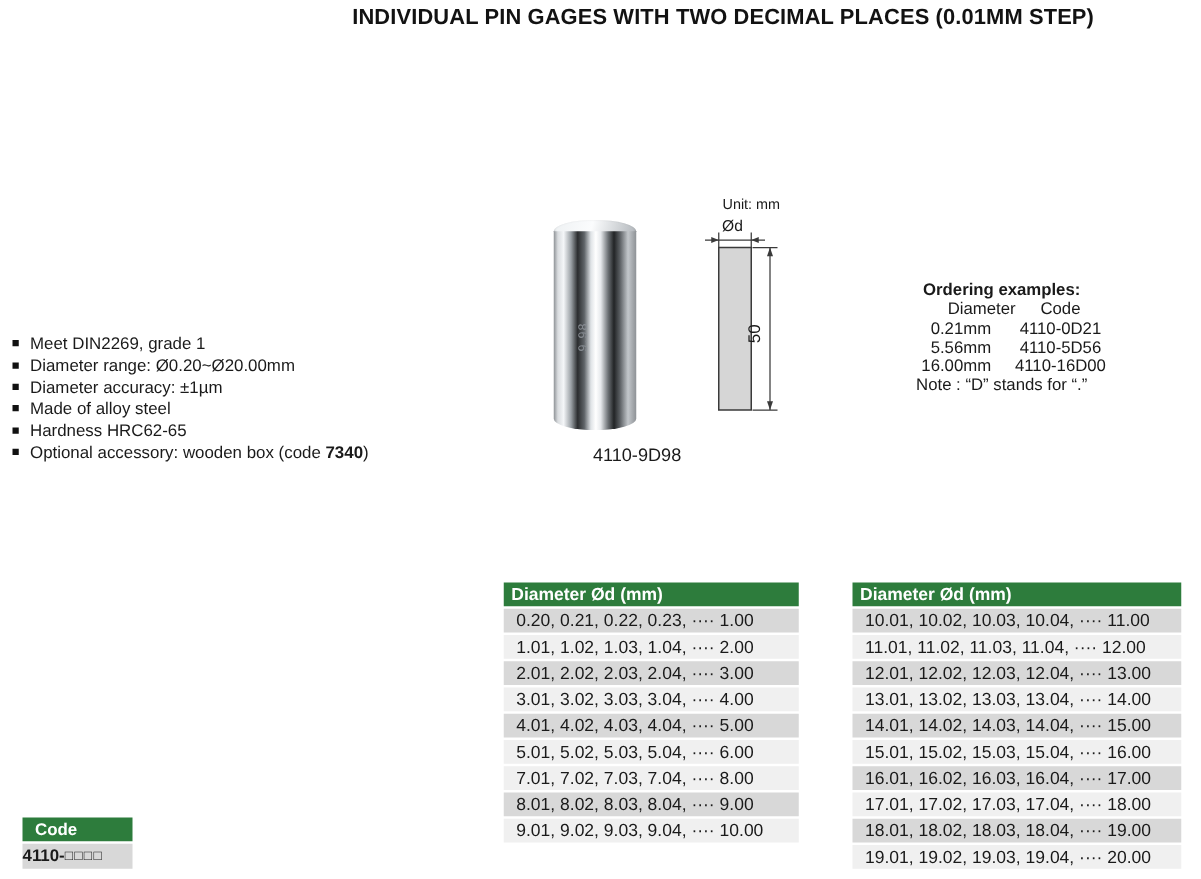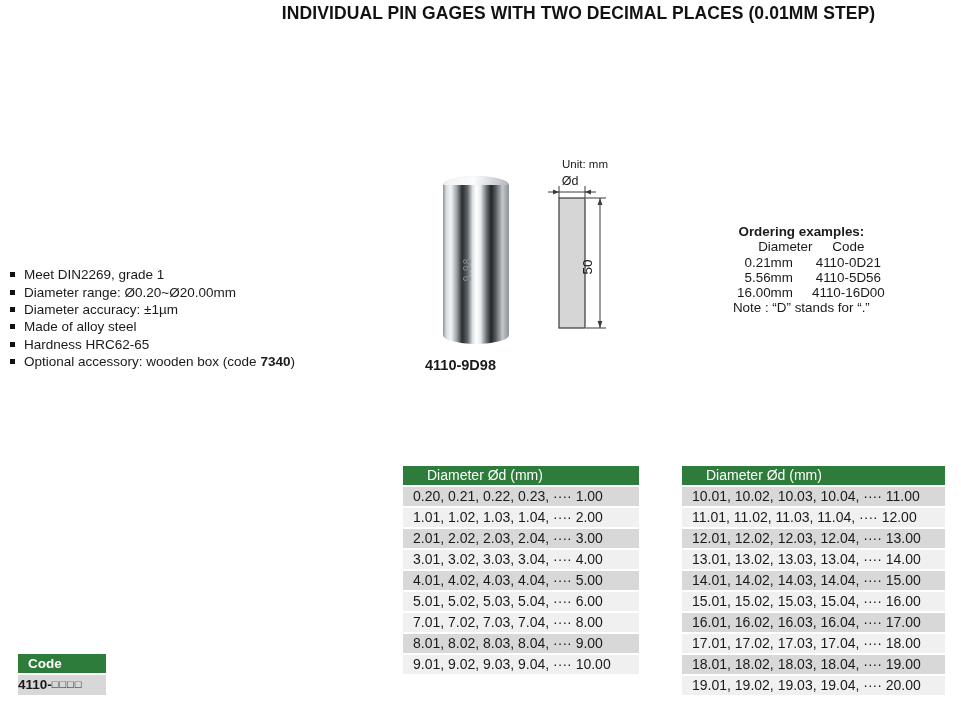--- a/index.html
+++ b/index.html
@@ -35,43 +35,43 @@
     border-radius:0 0 33px 33px / 0 0 9px 9px;
     background:linear-gradient(90deg,
       #8e9296 0%, #d9dcdf 5%, #f4f6f8 12%, #9aa0a5 21%, #2b2d2f 29%,
       #5f6468 37%, #dfe3e6 45%, #ffffff 51%, #e6e9ec 57%, #6b7074 66%,
       #222426 73%, #595d61 80%, #c3c7cb 90%, #8e9296 100%);
   }
   .pin-engraving {
     position:absolute; top:88px; left:2px; width:44px; text-align:center;
     transform:rotate(-90deg); font-size:10px; color:#878c92; letter-spacing:1px;
   }
-  .pin-model { margin-top:13px; font-weight:bold; font-size:14.5px; }
-
-  
-  .drawing { position:absolute; left:540px; top:158px; width:110px; }
+  .pin-model { margin-top:13px; font-weight:normal; font-size:14.5px;text-align:right; }
+
+  
+  .drawing { position:absolute; left:556px; top:158px; width:110px; }
   .unit-label { font-size:11.5px; margin-left:22px; margin-bottom:2px; }
   .drawing svg { display:block; }
   .dim-line { stroke:#3a3a3a; stroke-width:1; fill:none; }
   .dim-arrow { fill:#3a3a3a; stroke:none; }
   .dim-text { fill:#1a1a1a; font-family:"Liberation Sans", sans-serif; }
 
   
   .ordering { position:absolute; left:718px; top:224px; font-size:13.4px; line-height:15.3px;text-align:center; }
   .ordering .heading { font-weight:bold; }
   .ord-row .dia { display:inline-block; width:94px; }
   .note { white-space:nowrap; }
 
   
   .ptable { position:absolute; top:466px; }
   .ptable.t1 { left:403px; width:236px; }
   .ptable.t2 { left:682px; width:263px; }
   .ptable .hd {
     height:19px; line-height:19px; background:var(--green); color:#fff;
-    font-weight:normal; font-size:14px; padding-left:24px; margin-bottom:2px;
+    font-weight:bold; font-size:14px; padding-left:6px; margin-bottom:2px;
   }
   .ptable .row {
     height:19px; line-height:19px; font-size:14px; padding-left:10px;
     margin-bottom:2px; white-space:nowrap; color:#1a1a1a;
   }
   .ptable .row.odd  { background:var(--row-gray); }
   .ptable .row.even { background:var(--row-light); }
 
   
   .code-box { position:absolute; left:18px; top:654px; width:88px; font-size:13.5px; }

